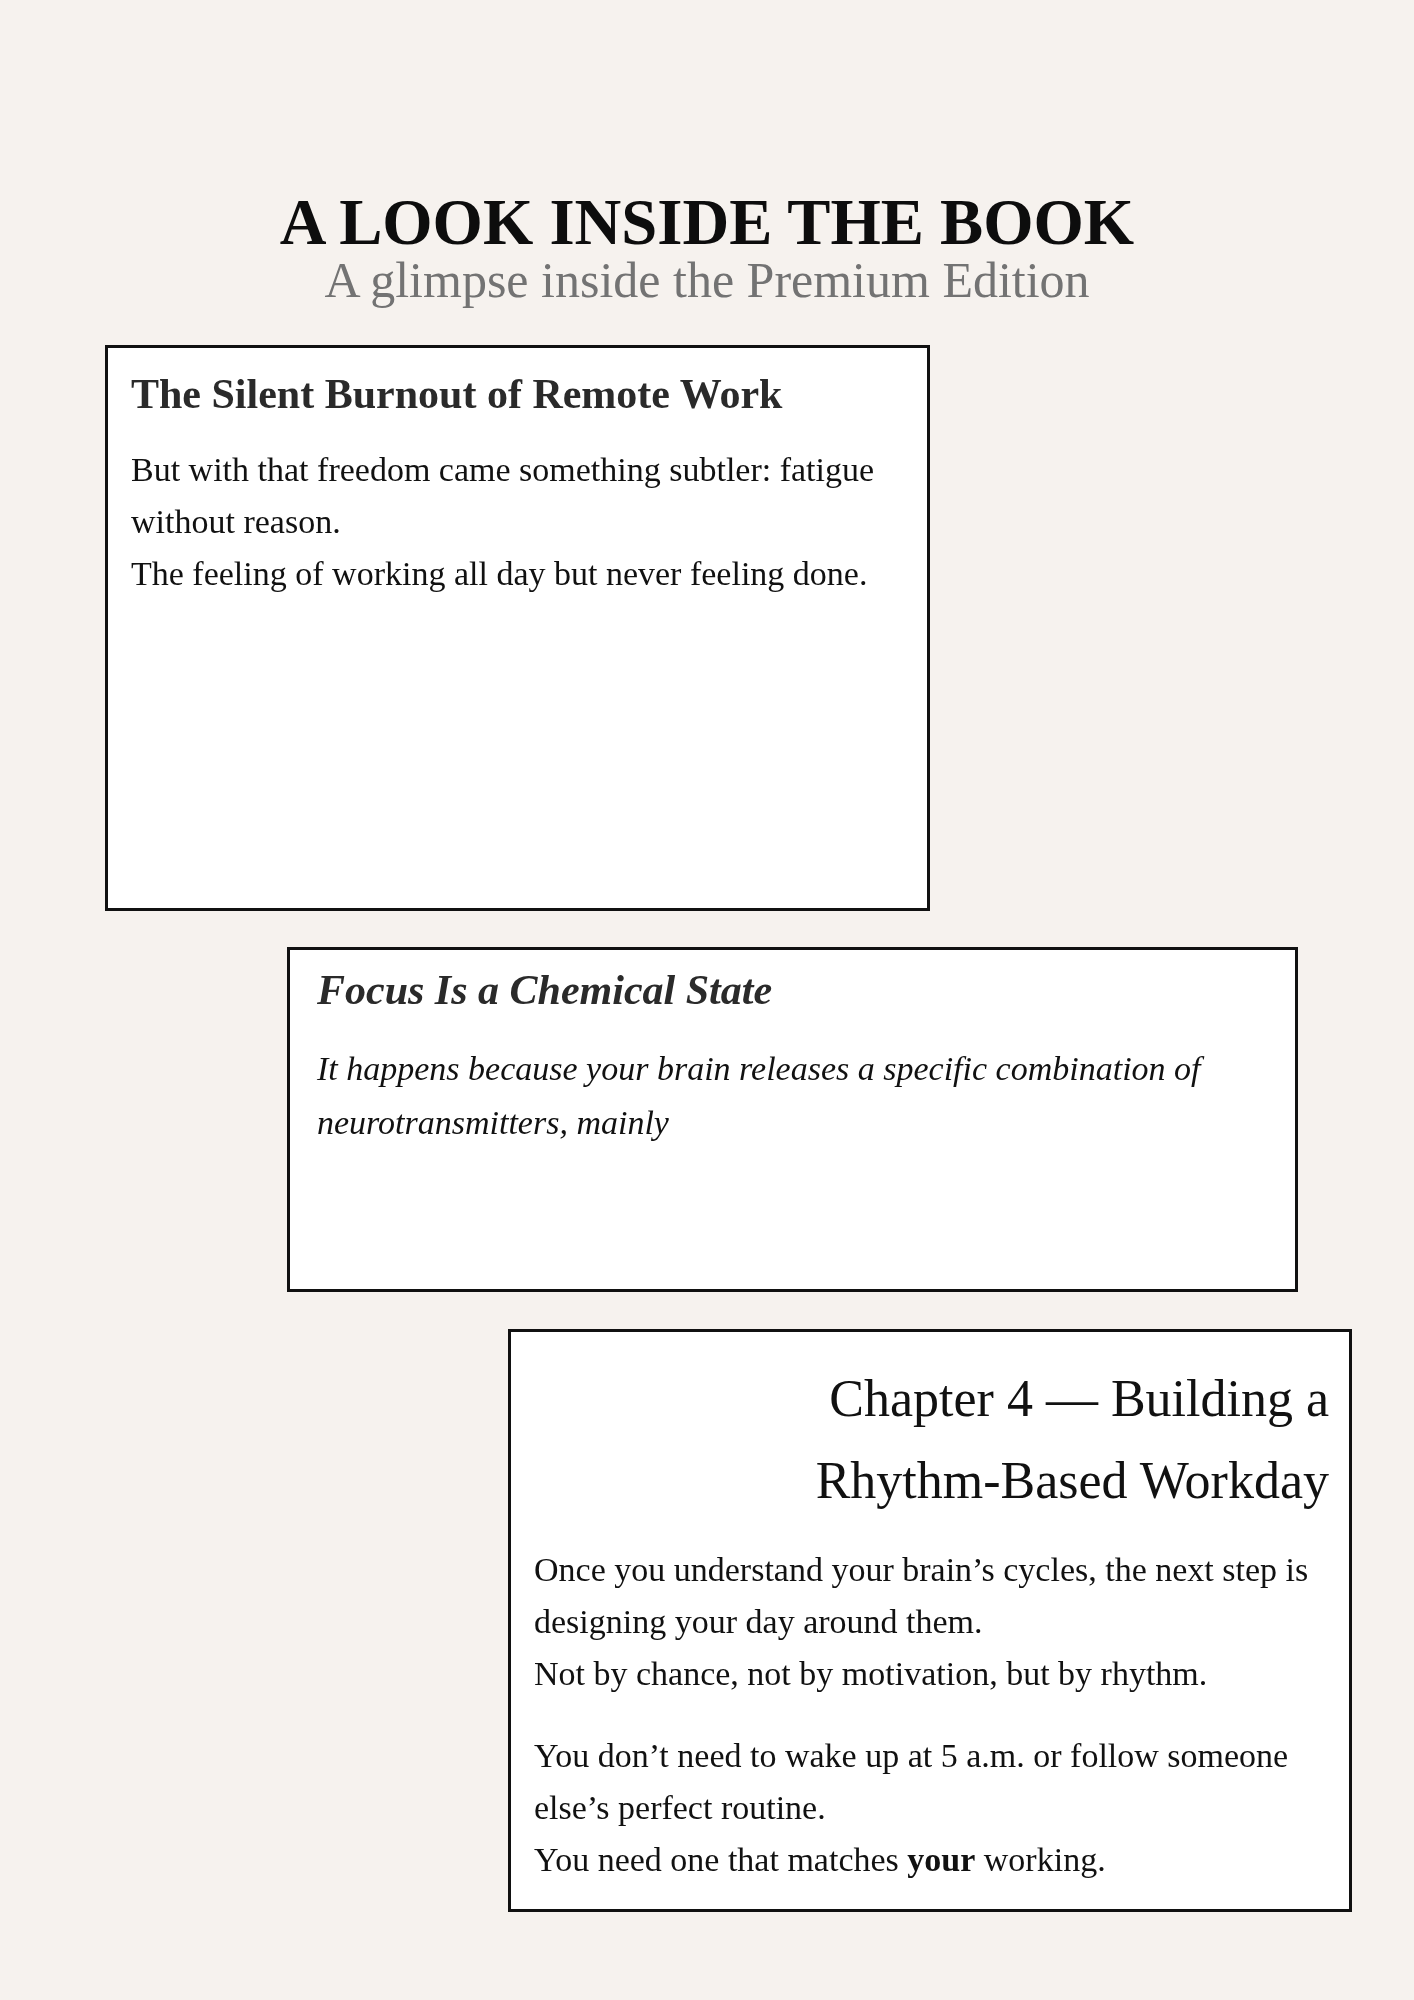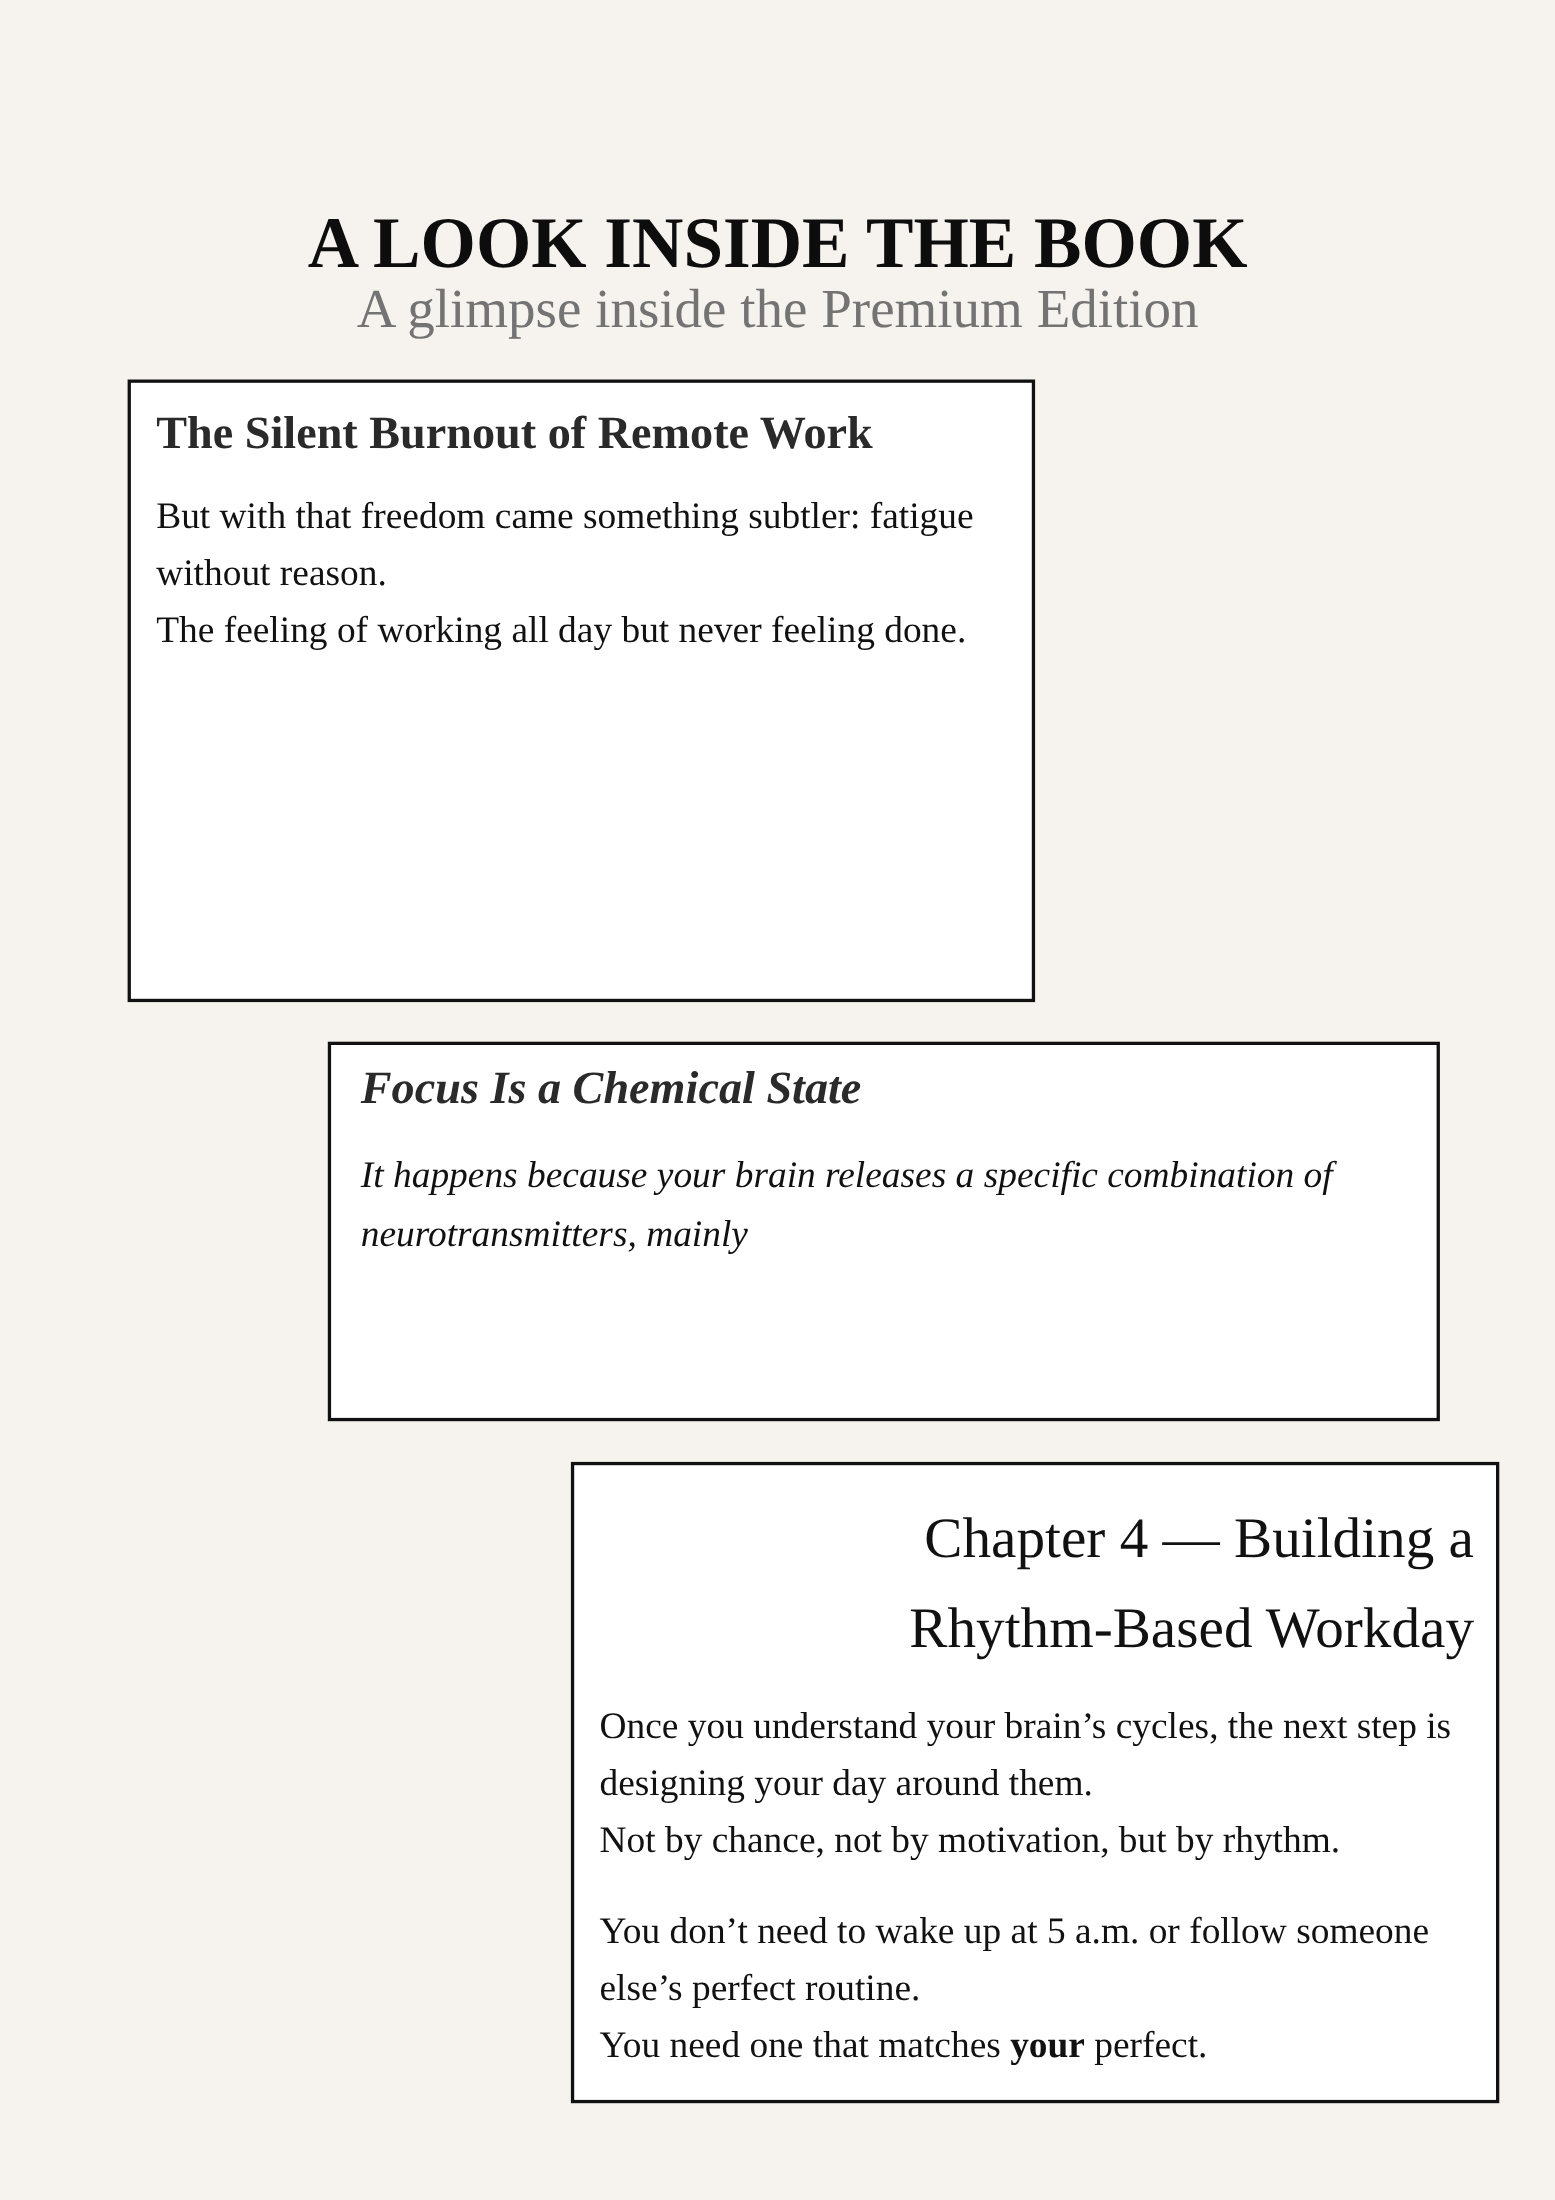--- a/index.html
+++ b/index.html
@@ -38,21 +38,20 @@
       font-family: "Liberation Serif", "DejaVu Serif", serif;
       font-size: 50px;
       line-height: 60px;
       color: #737373;
     }
     .card {
       position: absolute;
       background: #ffffff;
       border: 3px solid #111111;
       box-sizing: border-box;
-      margin-left: 11px;
     }
     .card-1 { left: 105px; top: 345px; width: 825px; height: 566px; padding: 18px 23px 0 23px; }
     .card-2 { left: 287px; top: 947px; width: 1011px; height: 345px; padding: 12px 23px 0 27px; font-style: italic; }
     .card-3 { left: 508px; top: 1329px; width: 844px; height: 583px; padding: 26px 20px 0 23px; }
 
     .card-heading {
       font-family: "Liberation Serif", "DejaVu Serif", serif;
       font-weight: bold;
       font-size: 42px;
       line-height: 56px;
@@ -105,15 +104,15 @@
   <h2 class="chapter-heading">
     <span class="line" style="display:block">Chapter 4 — Building a</span>
     <span class="line" style="display:block">Rhythm-Based Workday</span>
   </h2>
   <p class="para">
     <span class="line">Once you understand your brain’s cycles, the next step is designing your day around them.</span>
     <span class="line">Not by chance, not by motivation, but by rhythm.</span>
   </p>
   <p class="para">
     <span class="line">You don’t need to wake up at 5 a.m. or follow someone else’s perfect routine.</span>
-    <span class="line"><span>You need one that matches </span><b>your</b><span> perfect.</span></span>
+    <span class="line"><span>You need one that matches </span><b>your</b><span> working.</span></span>
   </p>
 </section>
 
 </body></html>

